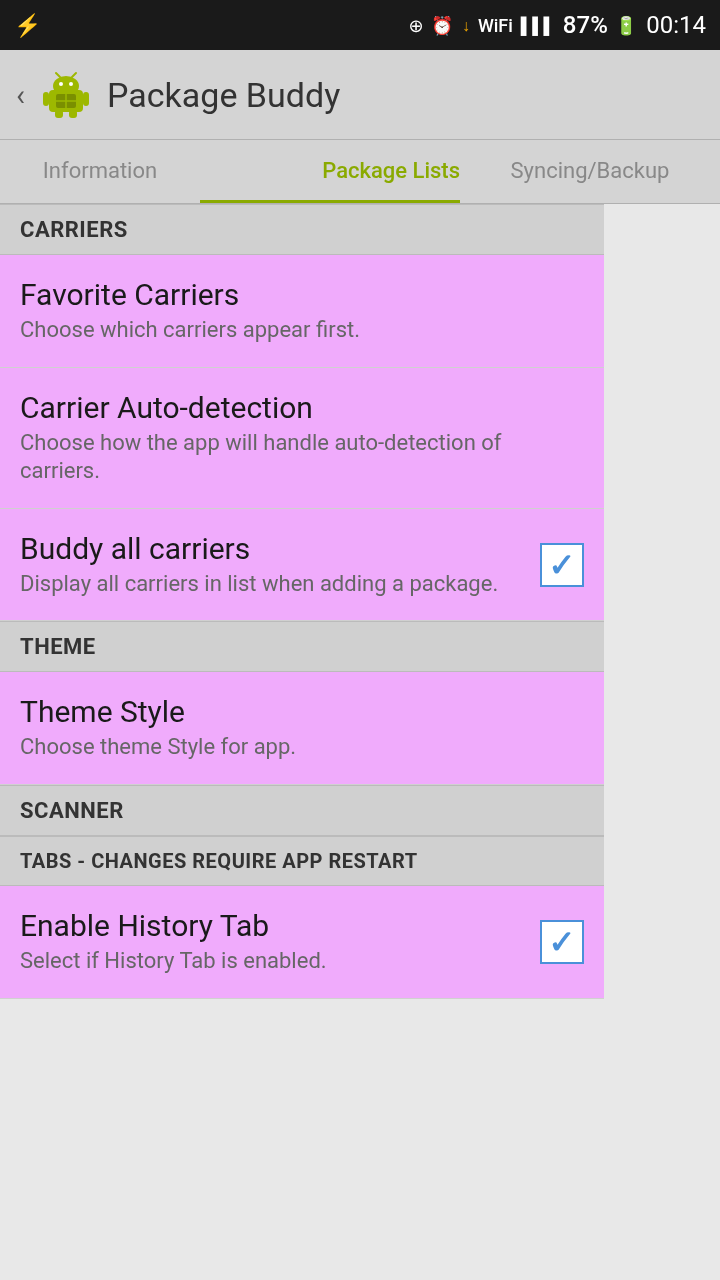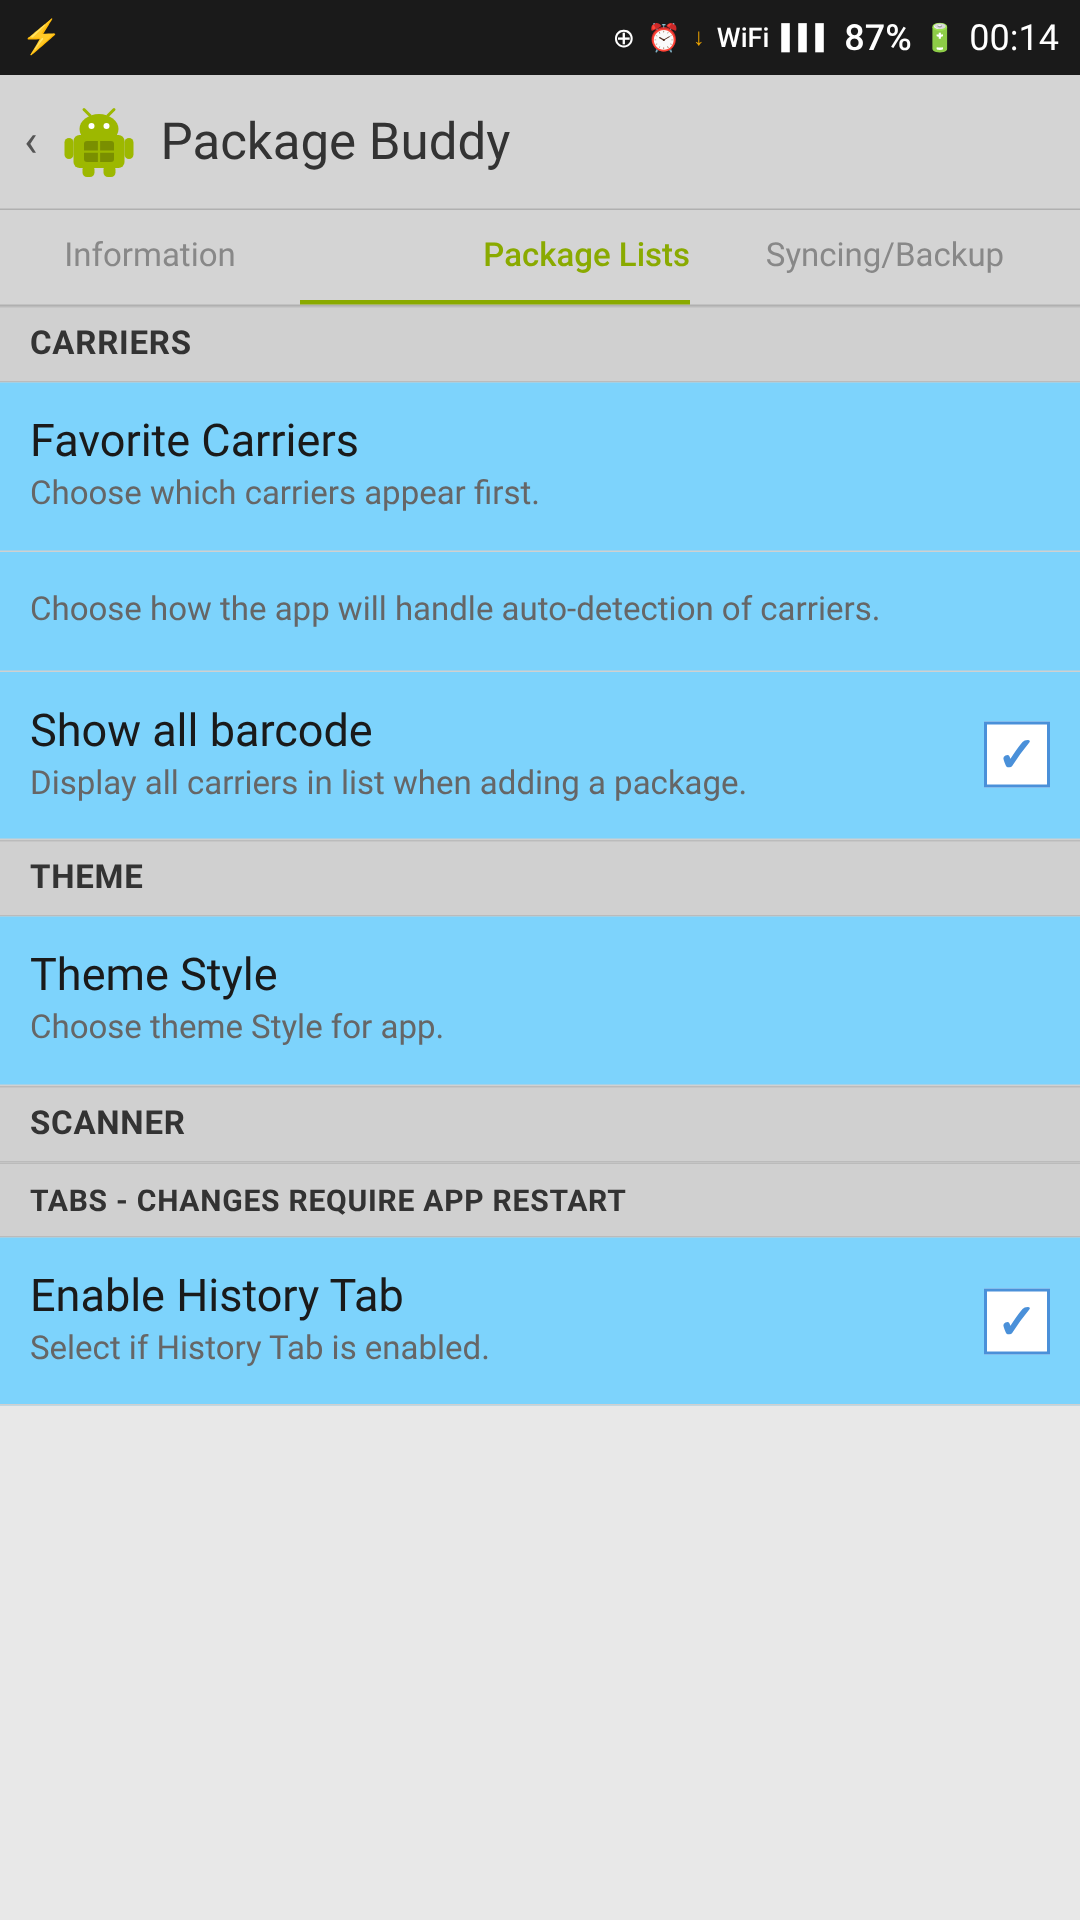--- a/index.html
+++ b/index.html
@@ -102,41 +102,41 @@
     .tab-packagelists {
       flex: 0 0 260px;
       justify-content: flex-end;
     }
     .tab-syncing {
       flex: 1;
     }
 
     
     .content {
-      width: 720px;
+      width: 604px;
       height: calc(1280px - 50px - 90px - 64px);
       overflow-y: auto;
       background: #e8e8e8;
     }
 
     
     .section-header {
       background: #d0d0d0;
       padding: 12px 20px;
       font-size: 22px;
       font-weight: bold;
       color: #333;
       letter-spacing: 0.5px;
       border-bottom: 1px solid #bbb;
       border-top: 1px solid #bbb;
     }
 
     
     .setting-item {
-      background: #7dd3fc;
+      background: #f0abfc;
       padding: 22px 20px;
       border-bottom: 1px solid #d0d0d0;
       display: flex;
       align-items: center;
       justify-content: space-between;
       cursor: pointer;
       min-height: 80px;
     }
     .setting-text {
       flex: 1;
@@ -255,27 +255,28 @@
 
   <div class="setting-item">
     <div class="setting-text">
       <div class="setting-title">Favorite Carriers</div>
       <div class="setting-desc">Choose which carriers appear first.</div>
     </div>
   </div>
 
   <div class="setting-item">
     <div class="setting-text">
+      <div class="setting-title">Carrier Auto-detection</div>
       <div class="setting-desc">Choose how the app will handle auto-detection of carriers.</div>
     </div>
   </div>
 
   <div class="setting-item">
     <div class="setting-text">
-      <div class="setting-title">Show all barcode</div>
+      <div class="setting-title">Buddy all carriers</div>
       <div class="setting-desc">Display all carriers in list when adding a package.</div>
     </div>
     <div class="checkbox checked">
       <span class="checkbox-check">✓</span>
     </div>
   </div>
 
   <div class="section-header">
     <span>THEME</span>
   </div>

